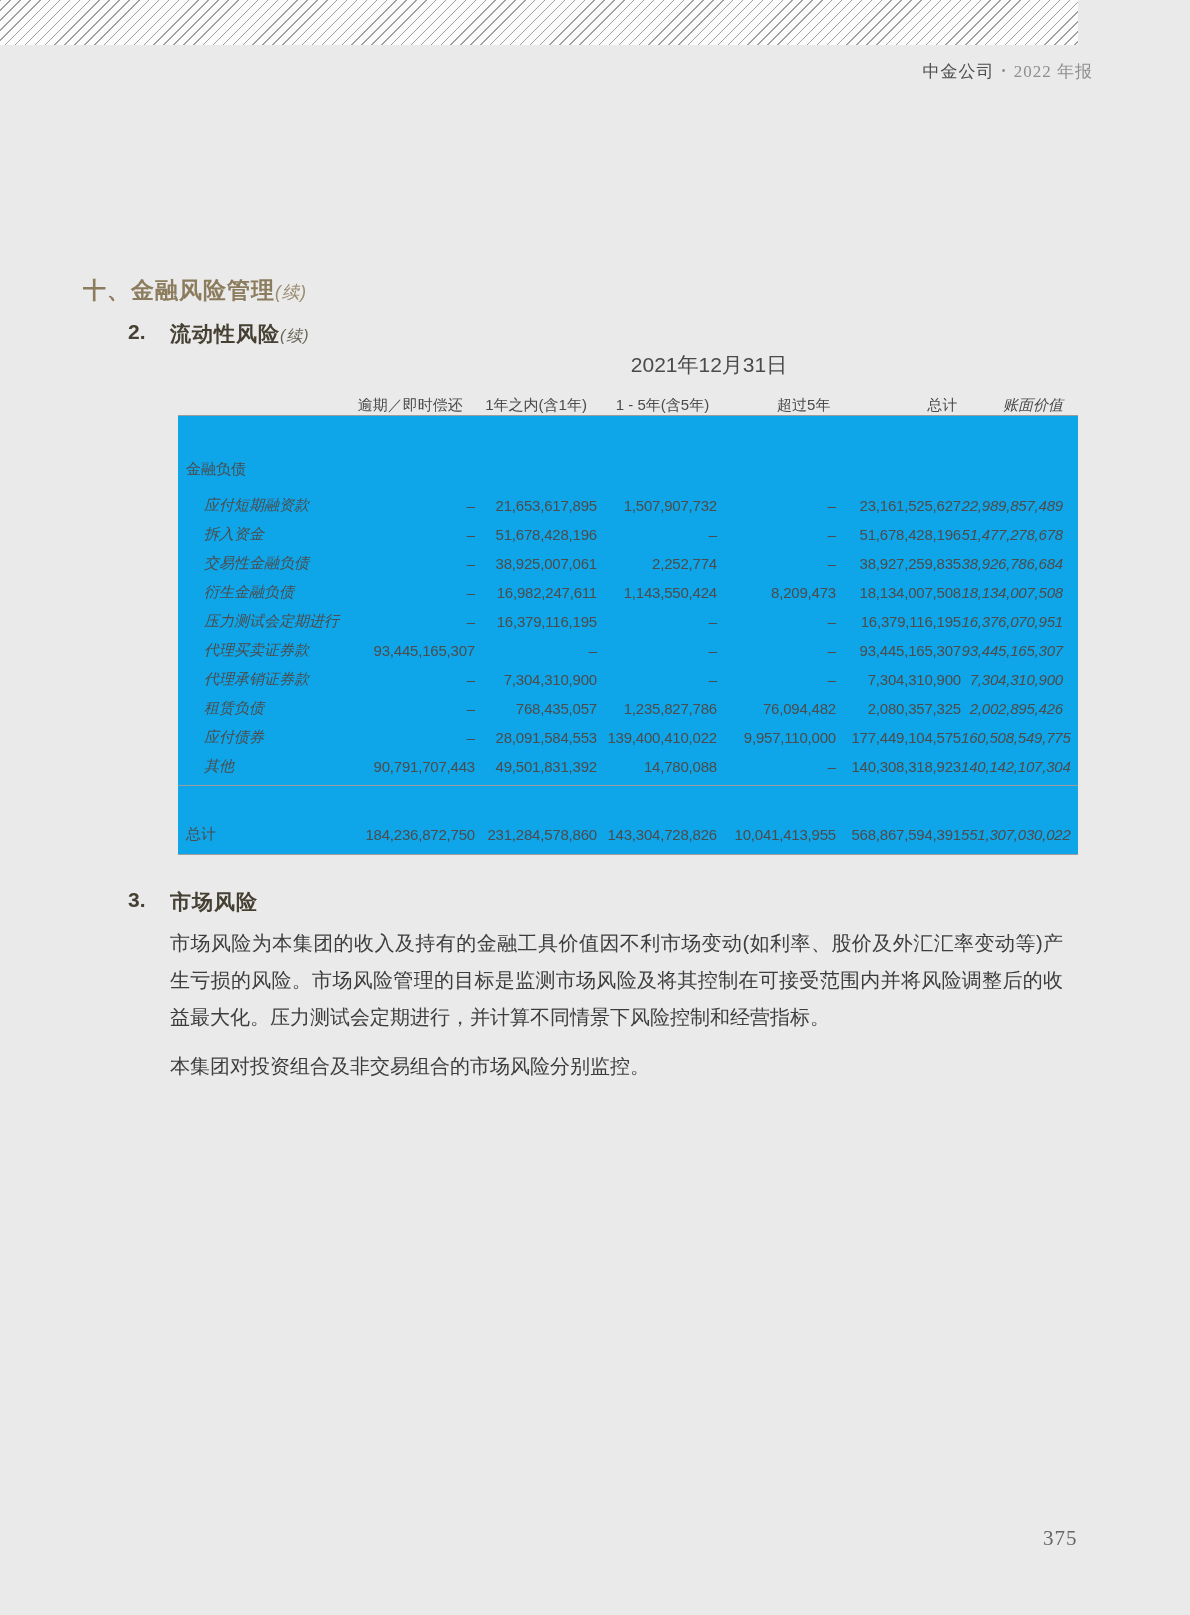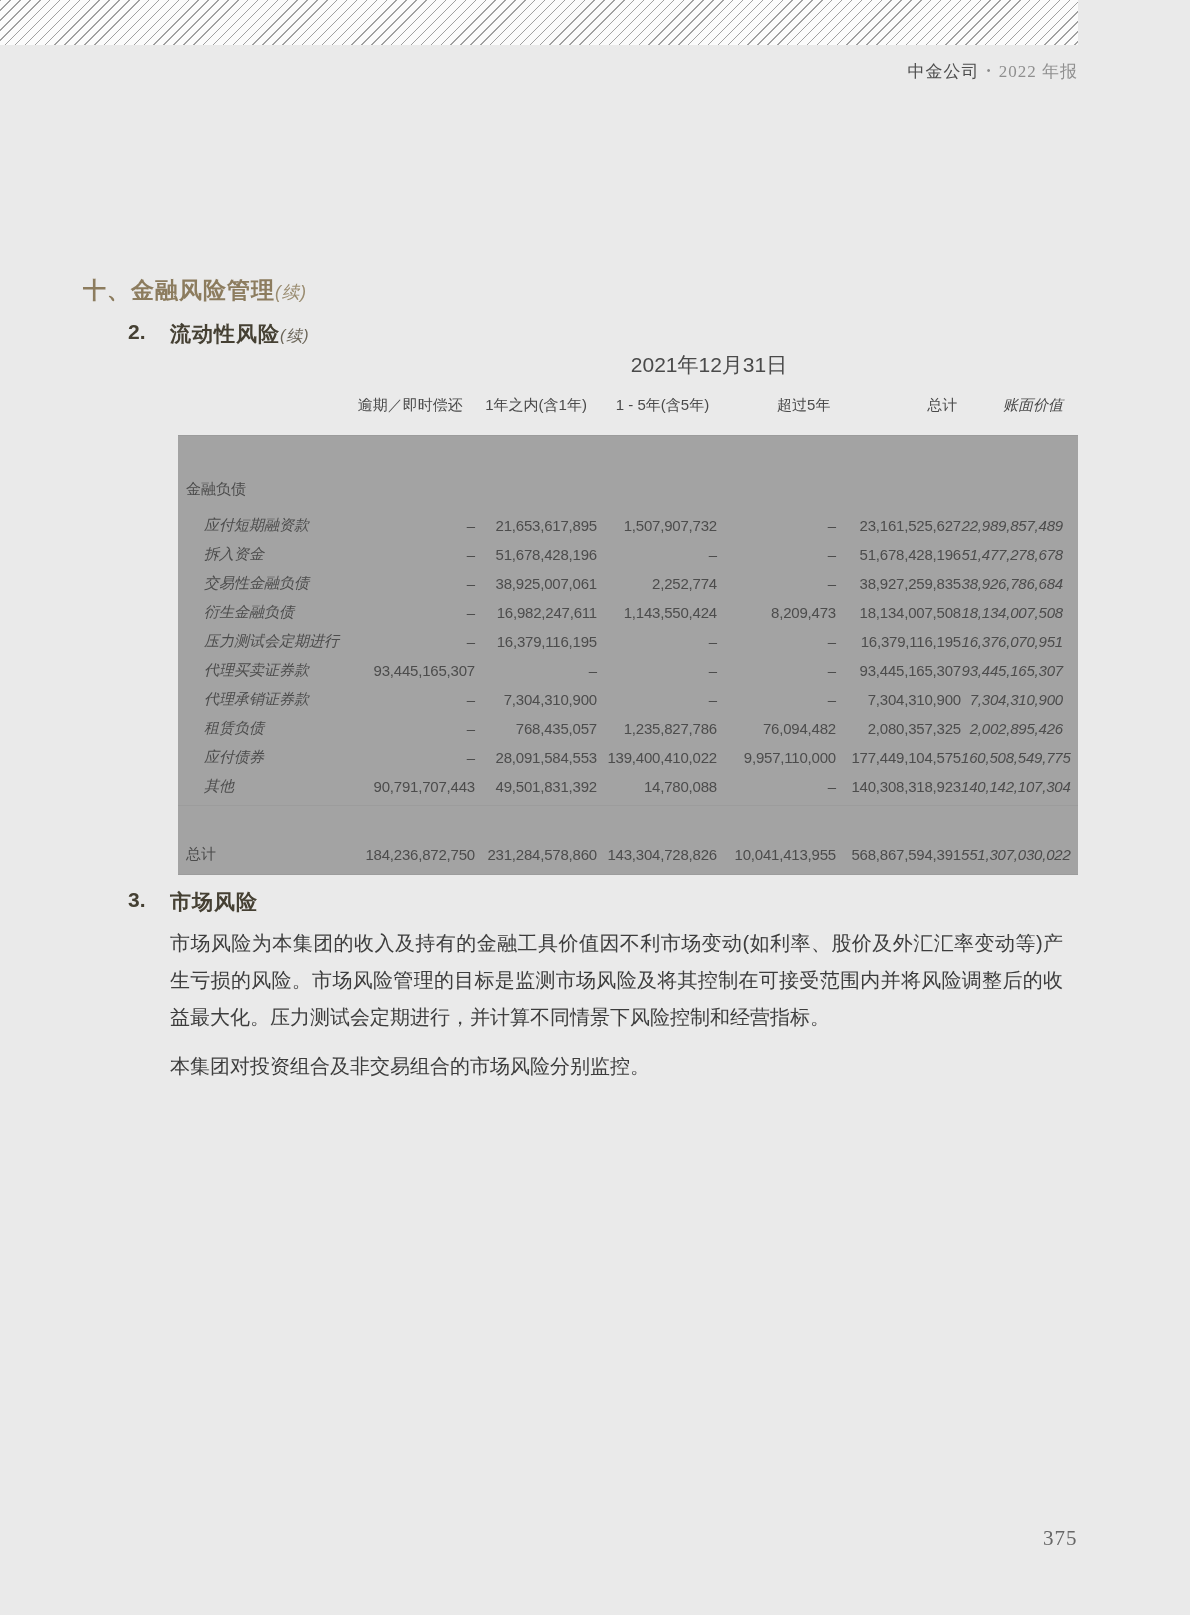--- a/index.html
+++ b/index.html
@@ -13,21 +13,21 @@
   }
 
   
   .hatch {
     position:absolute; left:0; top:0; width:1078px; height:45px;
     background:repeating-linear-gradient(135deg,#a0a0a0 0px,#a0a0a0 1px,#fbfbfb 1px,#fbfbfb 7px);
   }
 
   
   .page-header {
-    position:absolute; top:60px; left:0; width:1078px;
+    position:absolute; top:60px; left:15px; width:1078px;
     text-align:right;
     font-family:"Liberation Serif", serif;
     font-size:17px; color:#4d4d4d; letter-spacing:1px;
   }
   .page-header .dot { color:#8a8a8a; font-size:12px; margin:0 7px; vertical-align:2px; }
   .page-header .edition { color:#8f8f8f; }
 
   
   .sec-heading {
     position:absolute; left:83px; top:275px;
@@ -59,22 +59,21 @@
   .cell { text-align:right; }
   .c0 { width:177px; text-align:left; }
   .c1 { width:120px; }
   .c2 { width:122px; }
   .c3 { width:120px; }
   .c4 { width:119px; }
   .c5 { width:125px; }
   .c6 { width:117px; padding-right:15px;font-style:italic; }
 
   .band {
-    margin-top:20px;
-    background:#a3a3a3;
+    background:#0ea5e9;
     border-top:1px solid #9c9c9c;
     border-bottom:1px solid #9c9c9c;
     padding-top:43px; padding-bottom:10px;
   }
   .group-row { height:20px; line-height:20px; font-size:15px; color:#4a4a4a; padding-left:8px; }
   .rows-mount { margin-top:12px; }
   .row {
     display:flex; height:29px; align-items:center;
     font-size:15px; color:#4c4c4c; letter-spacing:-0.2px;
   }

